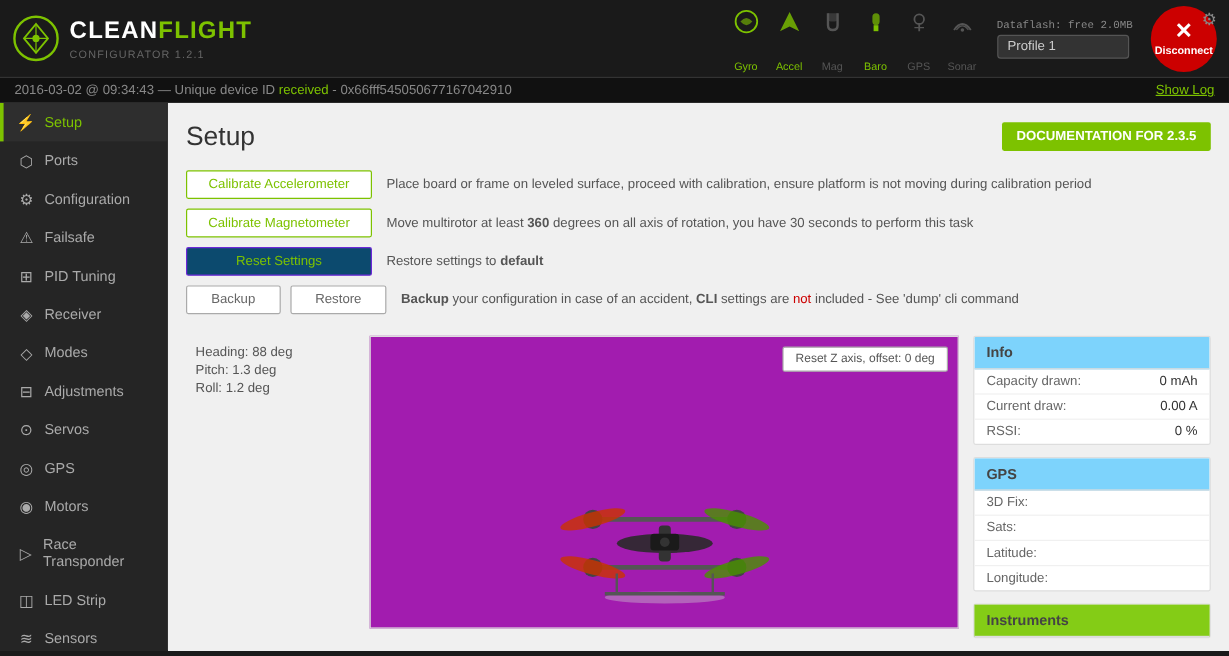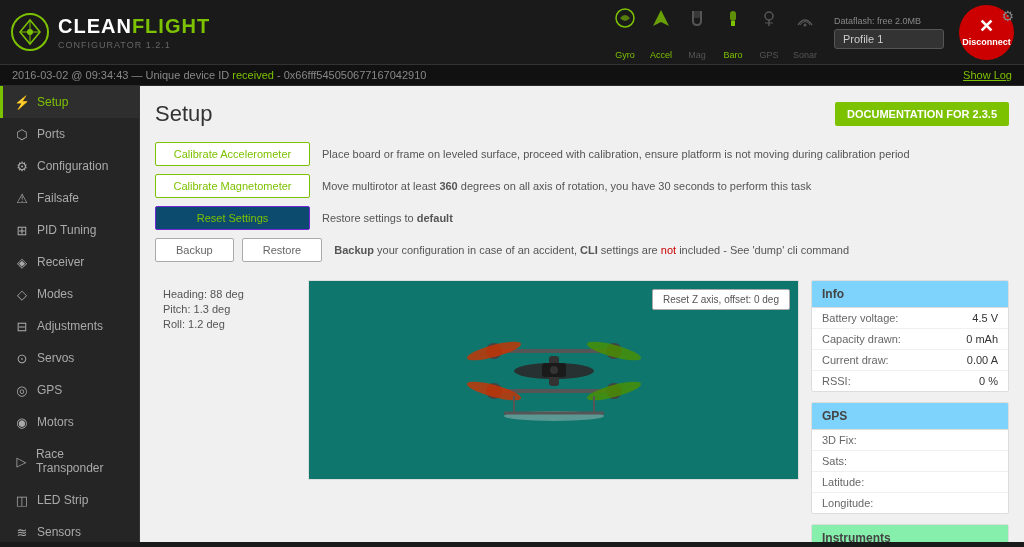--- a/index.html
+++ b/index.html
@@ -11,21 +11,21 @@
     .logo-icon { width: 40px; height: 40px; margin-right: 8px; }
     .logo-text { display: flex; flex-direction: column; }
     .logo-version { color: #666; font-size: 9px; letter-spacing: 1px; margin-top: 2px; }
     .header-sensors { display: flex; align-items: center; gap: 8px; margin-left: auto; margin-right: 15px; }
     .sensor-item { display: flex; flex-direction: column; align-items: center; gap: 18px; }
     .sensor-icon { width: 28px; height: 28px; display: flex; align-items: center; justify-content: center; }
     .sensor-label { font-size: 9px; color: #888; }
     .sensor-active { color: #7dc200; }
     .sensor-inactive { color: #444; }
     .header-profile { display: flex; flex-direction: column; align-items: flex-start; margin-right: 15px; }
-    .dataflash-text { font-size: 9px; color: #888; margin-bottom: 3px; }
+    .dataflash-text { font-size: 9px; color: #888; margin-bottom: 3px; font-family: Liberation Mono, monospace; }
     .profile-select { background: #333; border: 1px solid #555; color: #ccc; padding: 3px 20px 3px 8px; font-size: 11px; border-radius: 3px; appearance: none; cursor: pointer; width: 110px; }
     .disconnect-btn { background: #cc0000; color: #fff; border: none; border-radius: 50%; width: 55px; height: 55px; display: flex; flex-direction: column; align-items: center; justify-content: center; cursor: pointer; font-size: 10px; font-weight: bold; }
     .disconnect-x { font-size: 18px; font-weight: bold; line-height: 1; }
     .gear-icon { position: absolute; right: 10px; top: 8px; color: #888; font-size: 14px; cursor: pointer; }
 
     
     .status-bar { background: #111; padding: 4px 12px; font-size: 11px; color: #888; display: flex; justify-content: space-between; align-items: center; border-bottom: 1px solid #2a2a2a; }
     .status-bar .received { color: #7dc200; }
     .status-bar .show-log { color: #7dc200; cursor: pointer; text-decoration: underline; }
 
@@ -48,35 +48,35 @@
     .calib-section { margin-bottom: 8px; }
     .calib-row { display: flex; align-items: center; margin-bottom: 8px; gap: 12px; }
     .calib-btn { background: #fff; border: 1px solid #7dc200; color: #7dc200; padding: 5px 15px; font-size: 11px; cursor: pointer; border-radius: 2px; min-width: 155px; text-align: center; }
     .reset-btn { background: #0c4a6e; border: 1px solid #6d28d9; color: #7dc200; padding: 5px 6px; font-size: 11px; cursor: pointer; border-radius: 2px; min-width: 155px; text-align: center; }
     .backup-row { display: flex; gap: 8px; align-items: center; }
     .backup-btn { background: #fff; border: 1px solid #aaa; color: #666; padding: 5px 20px; font-size: 11px; cursor: pointer; border-radius: 2px; }
     .restore-btn { background: #fff; border: 1px solid #aaa; color: #666; padding: 5px 20px; font-size: 11px; cursor: pointer; border-radius: 2px; }
     .calib-text { font-size: 11px; color: #555; }
     .model-info { width: 150px; padding: 8px; }
     .model-info p { font-size: 11px; color: #555; margin-bottom: 3px; }
-    .model-3d { flex: 1; background: #0f766e; border: 1px solid #ddd; height: 200px; display: flex; align-items: flex-start; justify-content: center; position: relative; overflow: hidden; }
+    .model-3d { flex: 1; background: #a21caf; border: 1px solid #ddd; height: 244px; display: flex; align-items: flex-end; justify-content: center; position: relative; overflow: hidden; }
     .reset-z-btn { position: absolute; top: 8px; right: 8px; background: #fff; border: 1px solid #aaa; color: #555; padding: 4px 10px; font-size: 10px; cursor: pointer; border-radius: 2px; z-index: 10; }
 
     
     .right-panel { width: 210px; padding: 0 0 0 12px; }
     .info-card { background: #fff; border: 1px solid #ddd; border-radius: 2px; margin-bottom: 10px; overflow: hidden; }
     .info-card-header { background: #7dd3fc; padding: 6px 10px; font-weight: bold; font-size: 12px; color: #444; border-bottom: 1px solid #ddd; }
     .info-card-row { display: flex; justify-content: space-between; padding: 4px 10px; font-size: 11px; border-bottom: 1px solid #f0f0f0; }
     .info-card-row:last-child { border-bottom: none; }
     .info-label { color: #666; }
     .info-value { color: #333; font-weight: 500; }
 
     
     .instruments-card { background: #fff; border: 1px solid #ddd; border-radius: 2px; }
-    .instruments-header { background: #86efac; padding: 6px 10px; font-weight: bold; font-size: 12px; color: #444; border-bottom: 1px solid #ddd; }
+    .instruments-header { background: #84cc16; padding: 6px 10px; font-weight: bold; font-size: 12px; color: #444; border-bottom: 1px solid #ddd; }
 
     
     ::-webkit-scrollbar { width: 4px; }
     ::-webkit-scrollbar-track { background: #1a1a1a; }
     ::-webkit-scrollbar-thumb { background: #444; }
 
     .header-wrapper { position: relative; }
   </style>
 </head>
 <body>
@@ -336,24 +336,20 @@
             </g>
           </svg>
           <button class="reset-z-btn">Reset Z axis, offset: 0 deg</button>
         </div>
 
         <div class="right-panel">
 
           <div class="info-card">
             <div class="info-card-header">Info</div>
             <div class="info-card-row">
-              <span class="info-label">Battery voltage:</span>
-              <span class="info-value">4.5 V</span>
-            </div>
-            <div class="info-card-row">
               <span class="info-label">Capacity drawn:</span>
               <span class="info-value">0 mAh</span>
             </div>
             <div class="info-card-row">
               <span class="info-label">Current draw:</span>
               <span class="info-value">0.00 A</span>
             </div>
             <div class="info-card-row">
               <span class="info-label">RSSI:</span>
               <span class="info-value">0 %</span>

